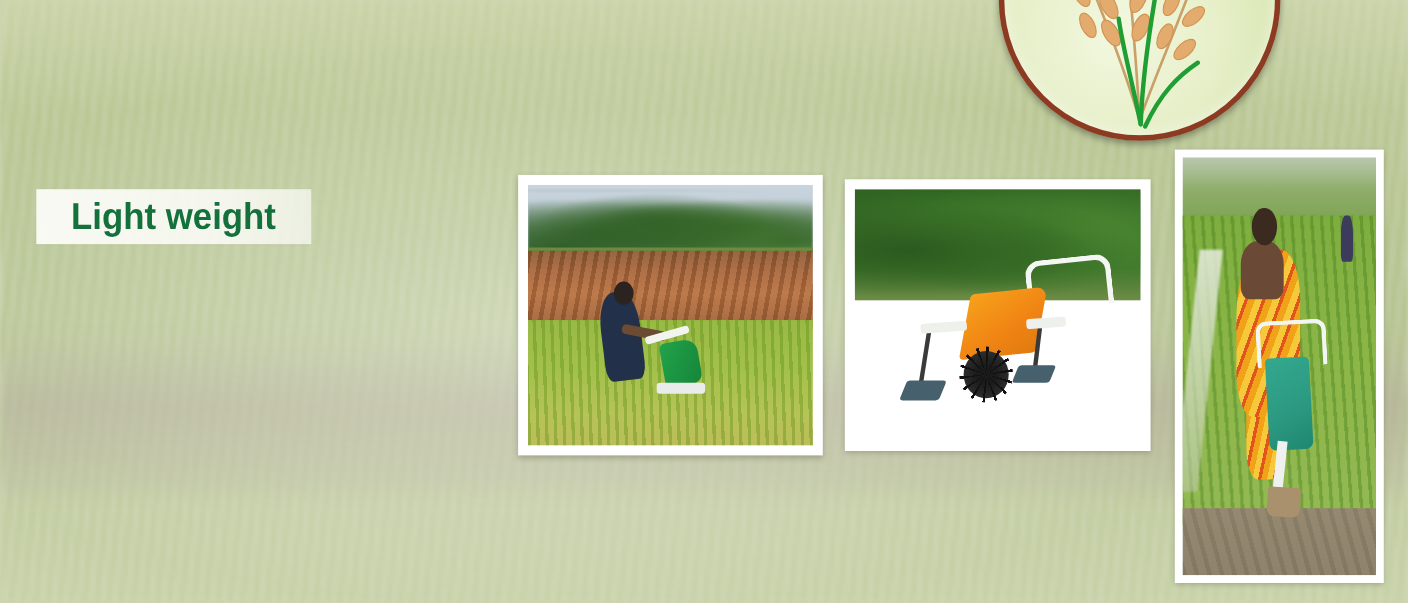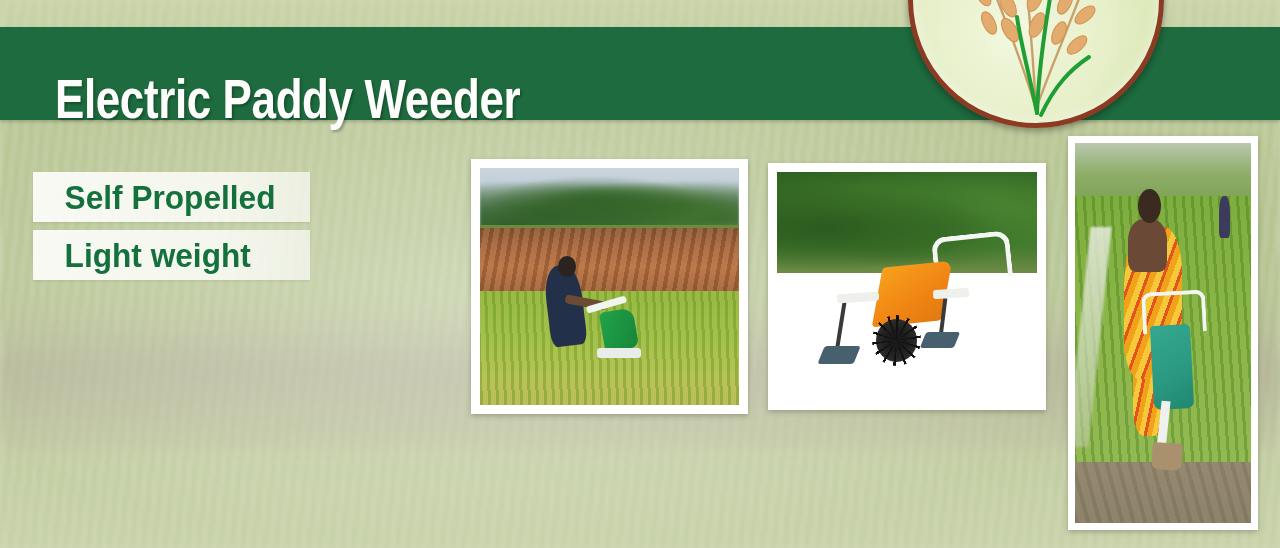--- a/index.html
+++ b/index.html
@@ -176,23 +176,20 @@
 </style>
 </head>
 <body>
 
 <div class="poster">
 
   <div class="bg"></div>
   <div class="bg-soil"></div>
   <div class="bg-haze"></div>
 
-  <div class="banner">
-    <div class="banner-title">Electric Paddy Weeder</div>
-  </div>
 
   <div class="badge">
     <svg width="246" height="246" viewBox="0 0 246 246">
       <g stroke="#c9a06a" stroke-width="2.4" fill="none">
         <path d="M123 232 C 120 180, 116 130, 110 70"></path>
         <path d="M123 232 C 140 185, 158 145, 176 95"></path>
         <path d="M123 232 C 110 188, 96 152, 80 112"></path>
       </g>
       <g fill="#e3ab6d" stroke="#cf9350" stroke-width="1">
         <ellipse cx="101" cy="78" rx="6.5" ry="13" transform="rotate(-22 101 78)"></ellipse>
@@ -220,23 +217,20 @@
       <g stroke="#1f9e33" stroke-width="4" fill="none" stroke-linecap="round">
         <path d="M124 236 C 126 180, 136 120, 150 52"></path>
         <path d="M124 236 C 116 196, 108 168, 104 140"></path>
         <path d="M128 238 C 142 208, 158 192, 176 180"></path>
       </g>
     </svg>
   </div>
 
   <div class="features">
     <div class="feat">
-      <span>Self Propelled</span>
-    </div>
-    <div class="feat">
       <span>Light weight</span>
     </div>
   </div>
 
   <div class="photo p1">
     <div class="inner">
       <div class="sky1"></div>
       <div class="trees1"></div>
       <div class="bank1"></div>
       <div class="field1"></div>

